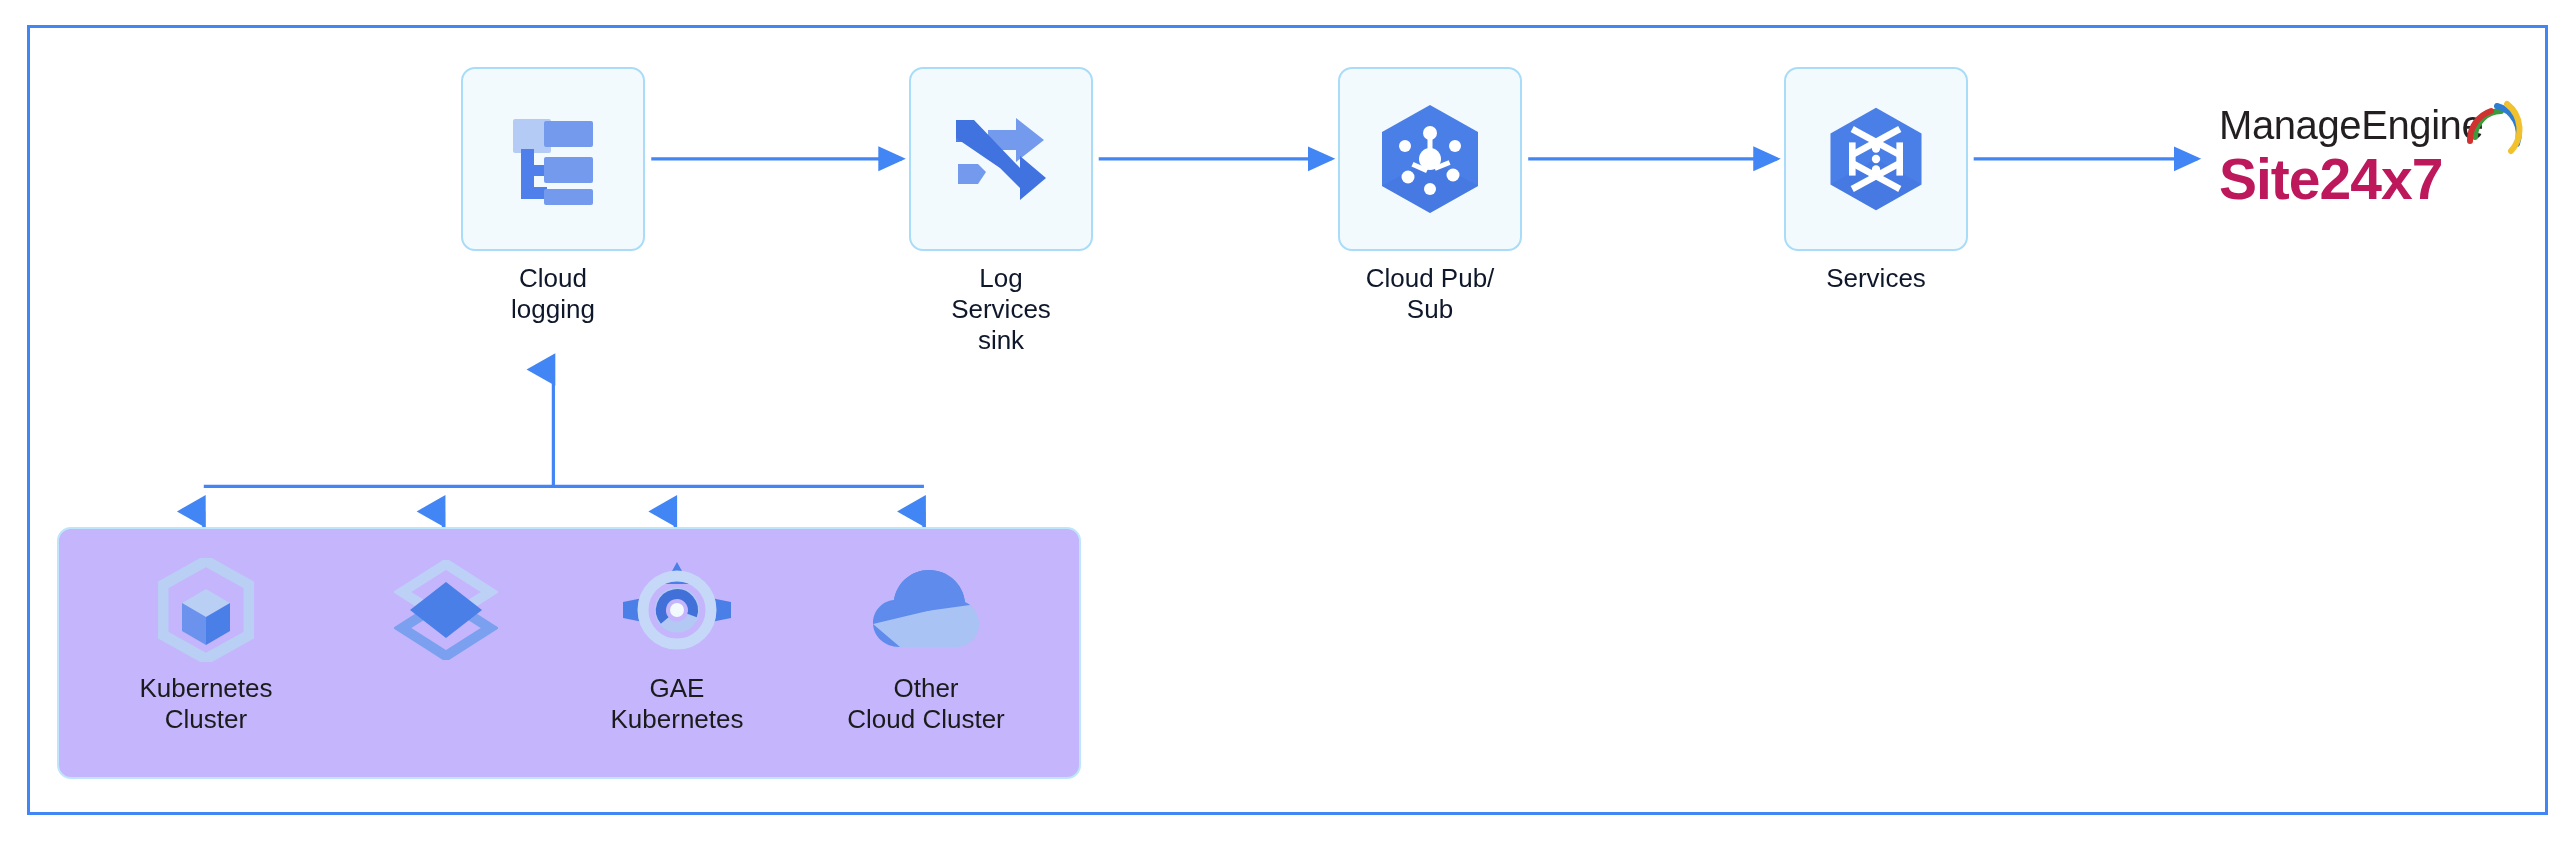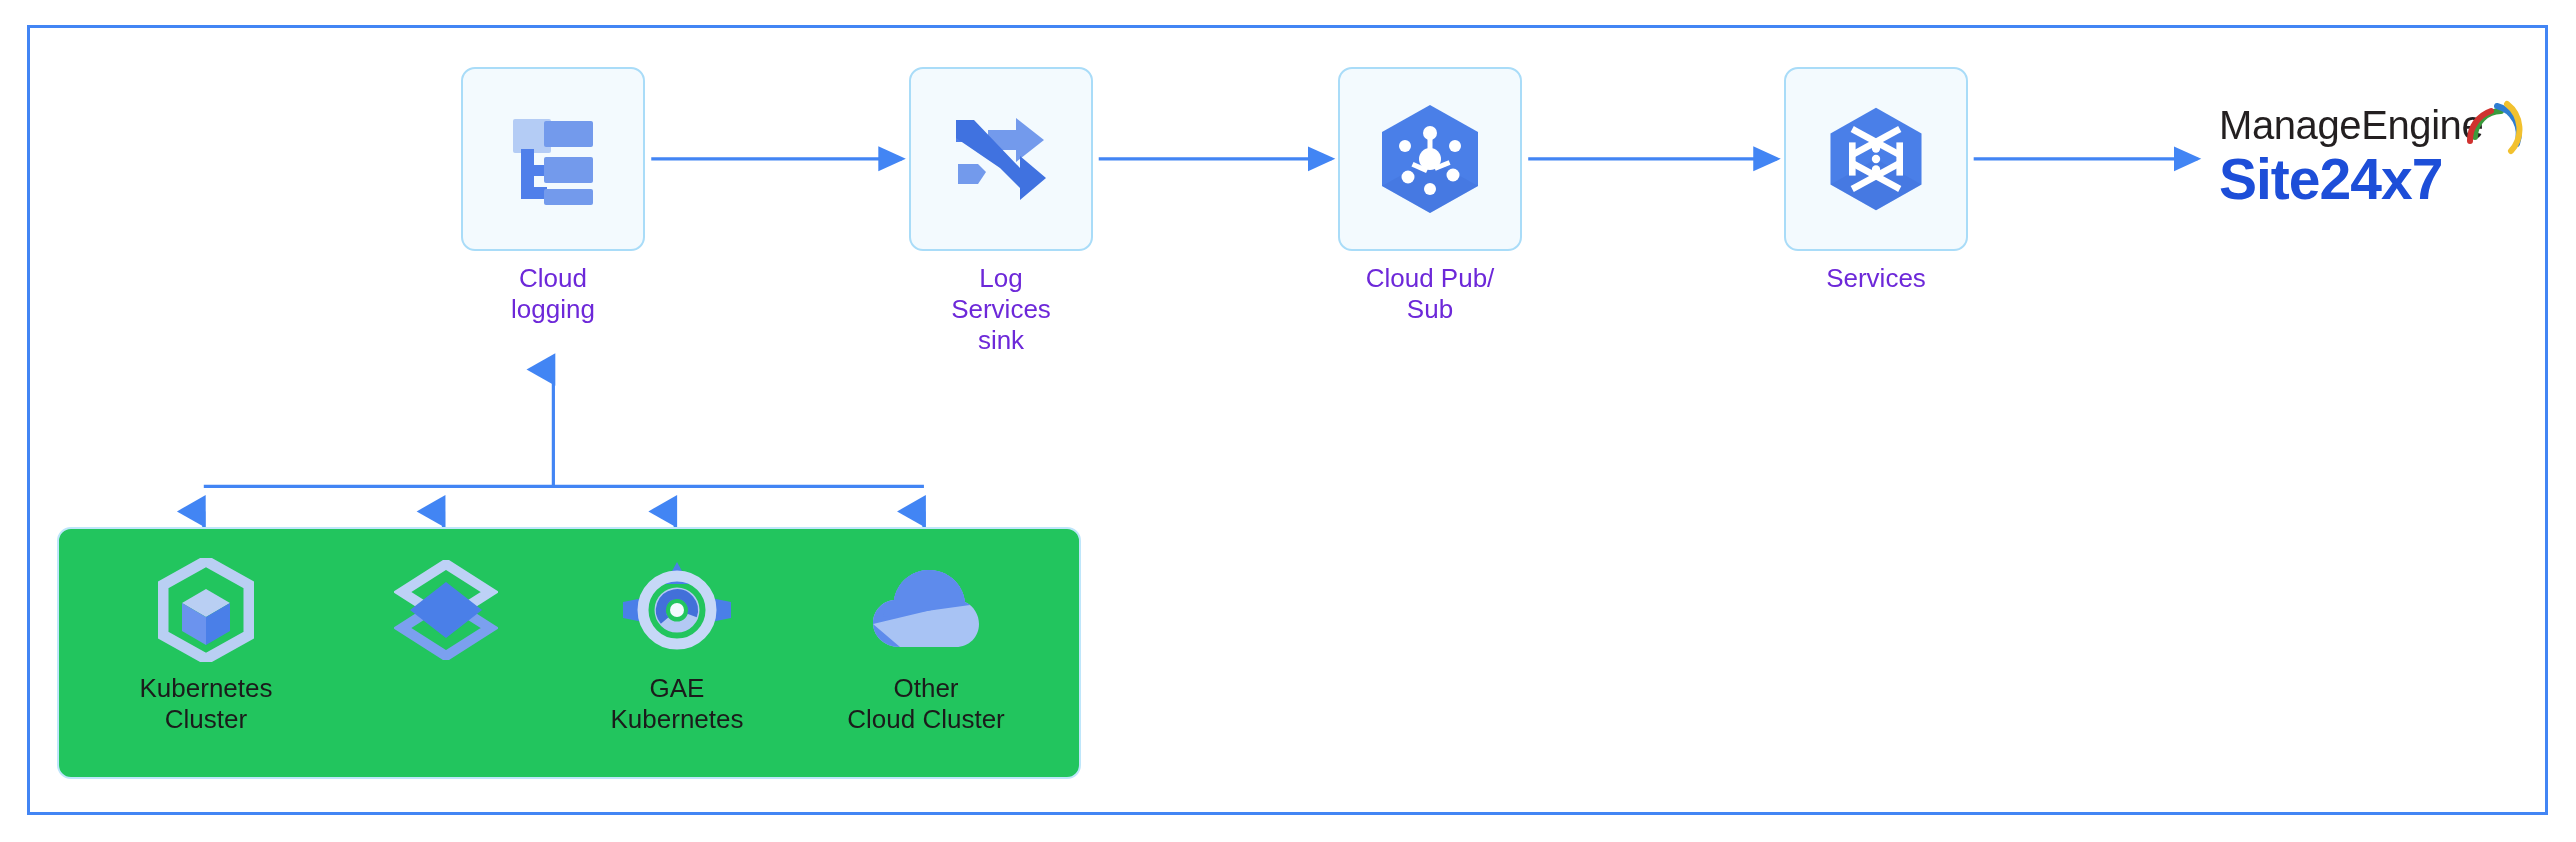--- a/index.html
+++ b/index.html
@@ -50,36 +50,36 @@
     justify-content: center;
   }
   .node-label {
     position: absolute;
     left: -150px;
     top: 104px;
     width: 300px;
     text-align: center;
     font-size: 26px;
     line-height: 31px;
-    color: #6d28d9;
+    color: #0f172a;
     font-family: "Liberation Sans", sans-serif;
     white-space: pre-line;
   }
 
   
   #source-group {
     position: absolute;
     left: 57px;
     top: 527px;
     width: 1024px;
     height: 252px;
     box-sizing: border-box;
     border: 2px solid #BEE6FA;
     border-radius: 14px;
-    background: #22c55e;
+    background: #c4b5fd;
   }
   .source-node {
     position: absolute;
     top: 0;
     width: 230px;
     margin-left: -115px;
     text-align: center;
   }
   .source-icon {
     height: 98px;
@@ -121,21 +121,21 @@
     color: #231F20;
     white-space: nowrap;
   }
   #logo-line1 .bold { font-weight: 400; }
   #logo-line1 .light { font-weight: 400; }
   #logo-line2 {
     font-size: 57px;
     line-height: 60px;
     font-weight: 700;
     letter-spacing: -1px;
-    color: #1d4ed8;
+    color: #be185d;
     margin-top: 2px;
     white-space: nowrap;
   }
   #logo-swoosh {
     position: absolute;
     right: 0px;
     top: -6px;
     width: 62px;
     height: 58px;
   }

